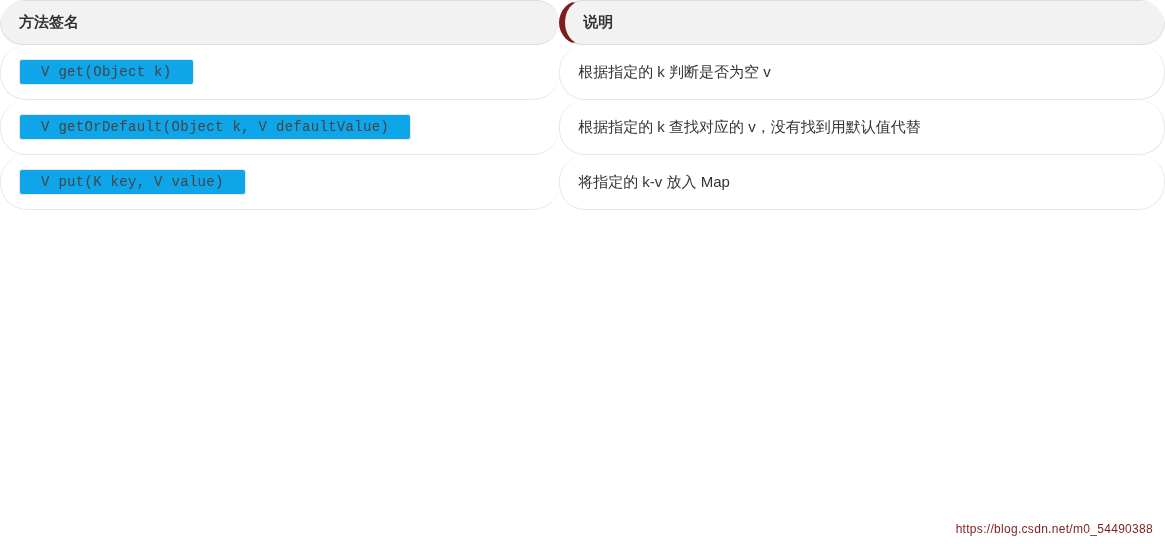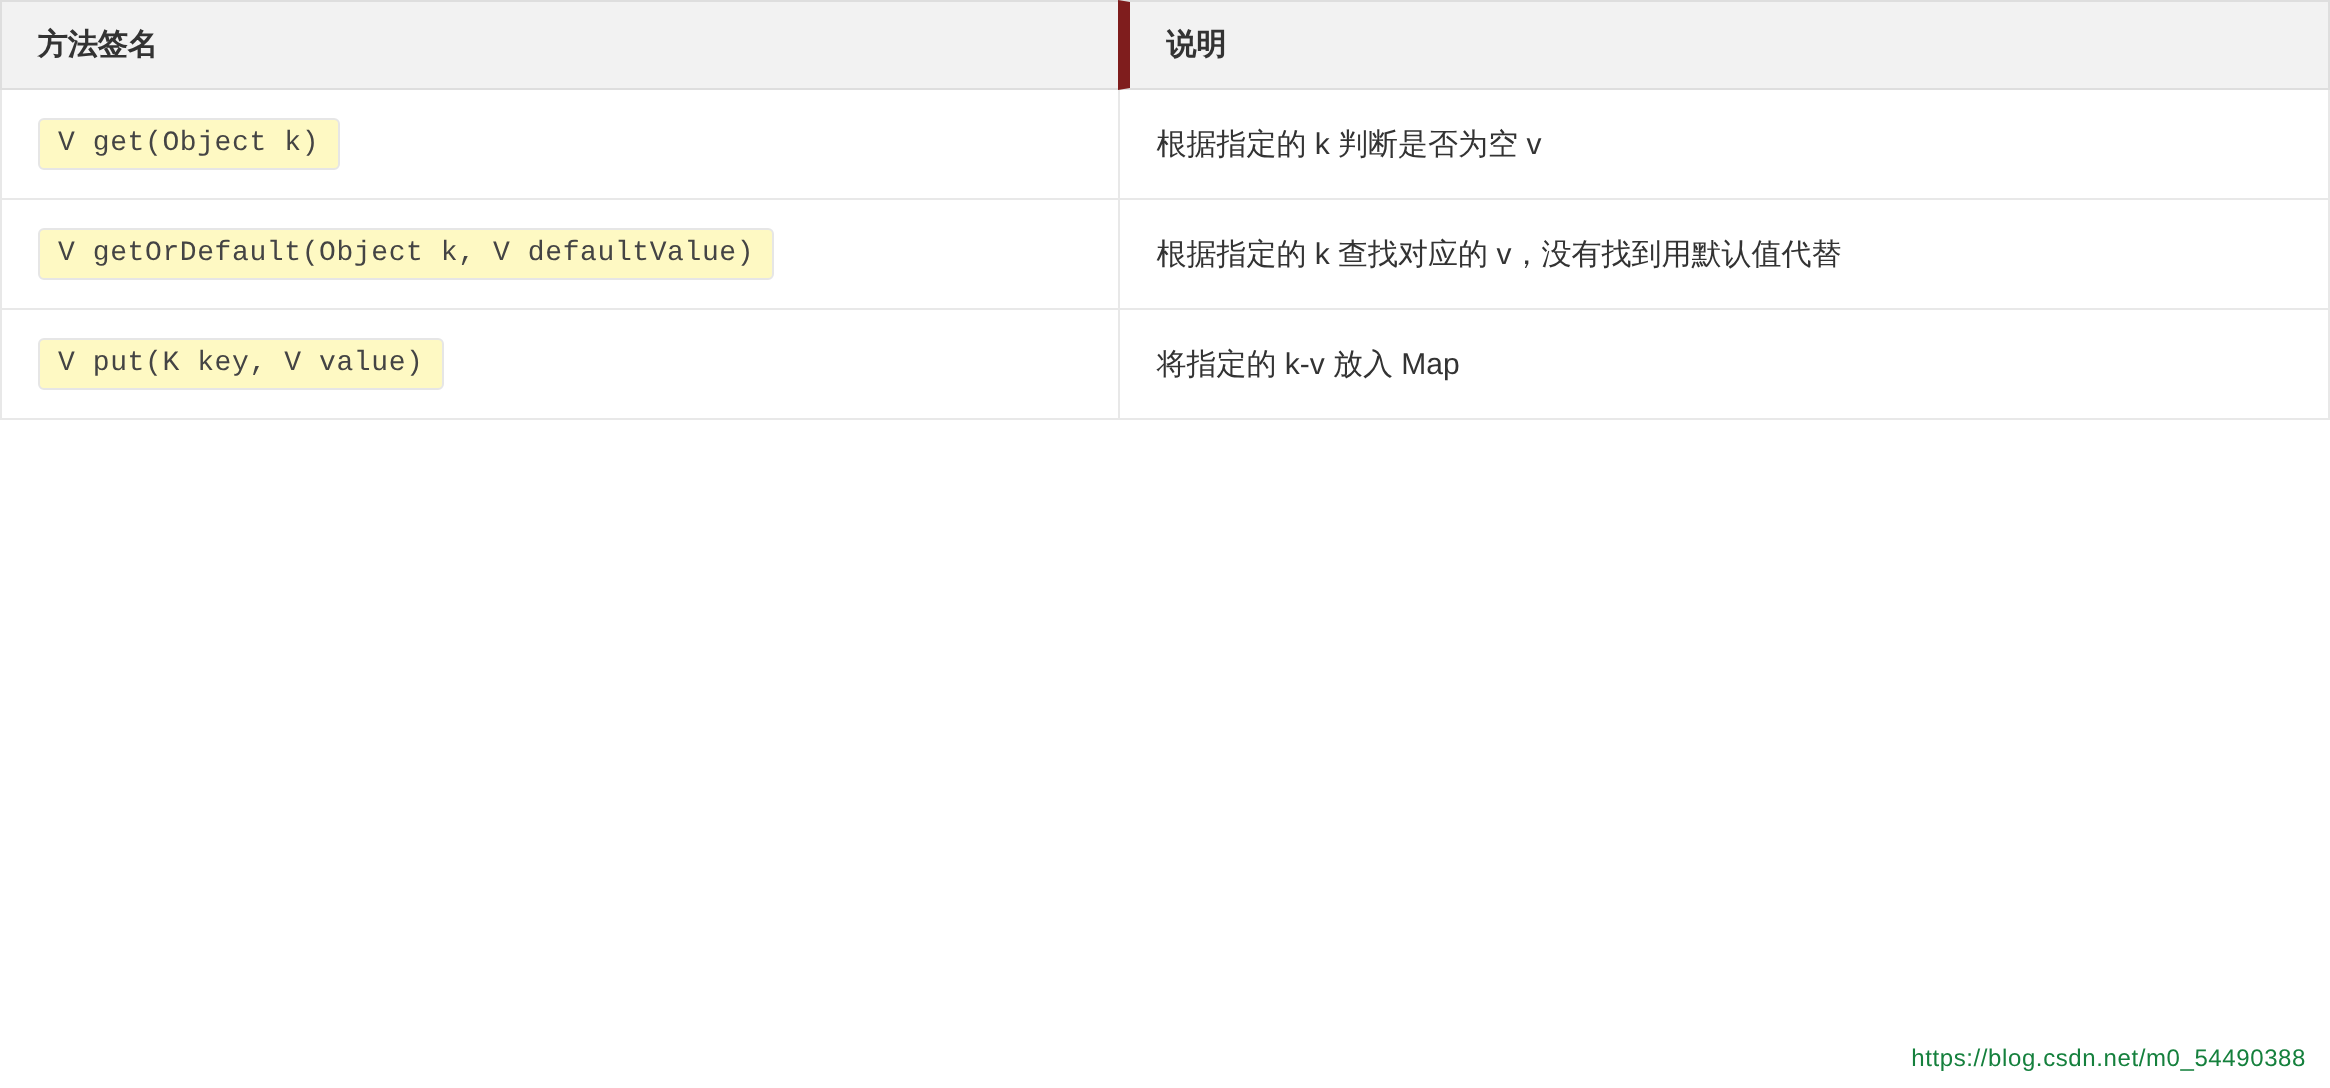--- a/index.html
+++ b/index.html
@@ -1,18 +1,19 @@
 <!DOCTYPE html>
 <html><head>
   <meta charset="utf-8">
   <style>
     * {
       box-sizing: border-box;
       margin: 0;
       padding: 0;
+      border-radius: 26px;
     }
     body {
       font-family: -apple-system, BlinkMacSystemFont, "Segoe UI", "PingFang SC", "Microsoft YaHei", sans-serif;
       font-size: 15px;
       color: #333;
       background: #fff;
       padding: 0;
       width: 1165px;
     }
     .api-table {
@@ -46,35 +47,35 @@
       font-size: 15px;
     }
     .api-table tbody td:first-child {
       border-right: none;
     }
     .api-table tbody td:last-child {
       border-left: 1px solid #e8e8e8;
     }
     code.inline {
       font-family: "Consolas", "Menlo", "Courier New", monospace;
-      background: #fef9c3;
+      background: #0ea5e9;
       border: 1px solid #e6e6e6;
       border-radius: 3px;
-      padding: 4px 9px;
+      padding: 4px 21px;
       font-size: 14px;
       color: #444;
       letter-spacing: 0.3px;
       display: inline-block;
     }
     .watermark {
       position: fixed;
       bottom: 8px;
       right: 12px;
       font-size: 12px;
-      color: #15803d;
+      color: #7f1d1d;
       pointer-events: none;
       letter-spacing: 0.3px;
     }
   </style>
 </head>
 <body>
 
 <table class="api-table">
   <thead>
     <tr>

